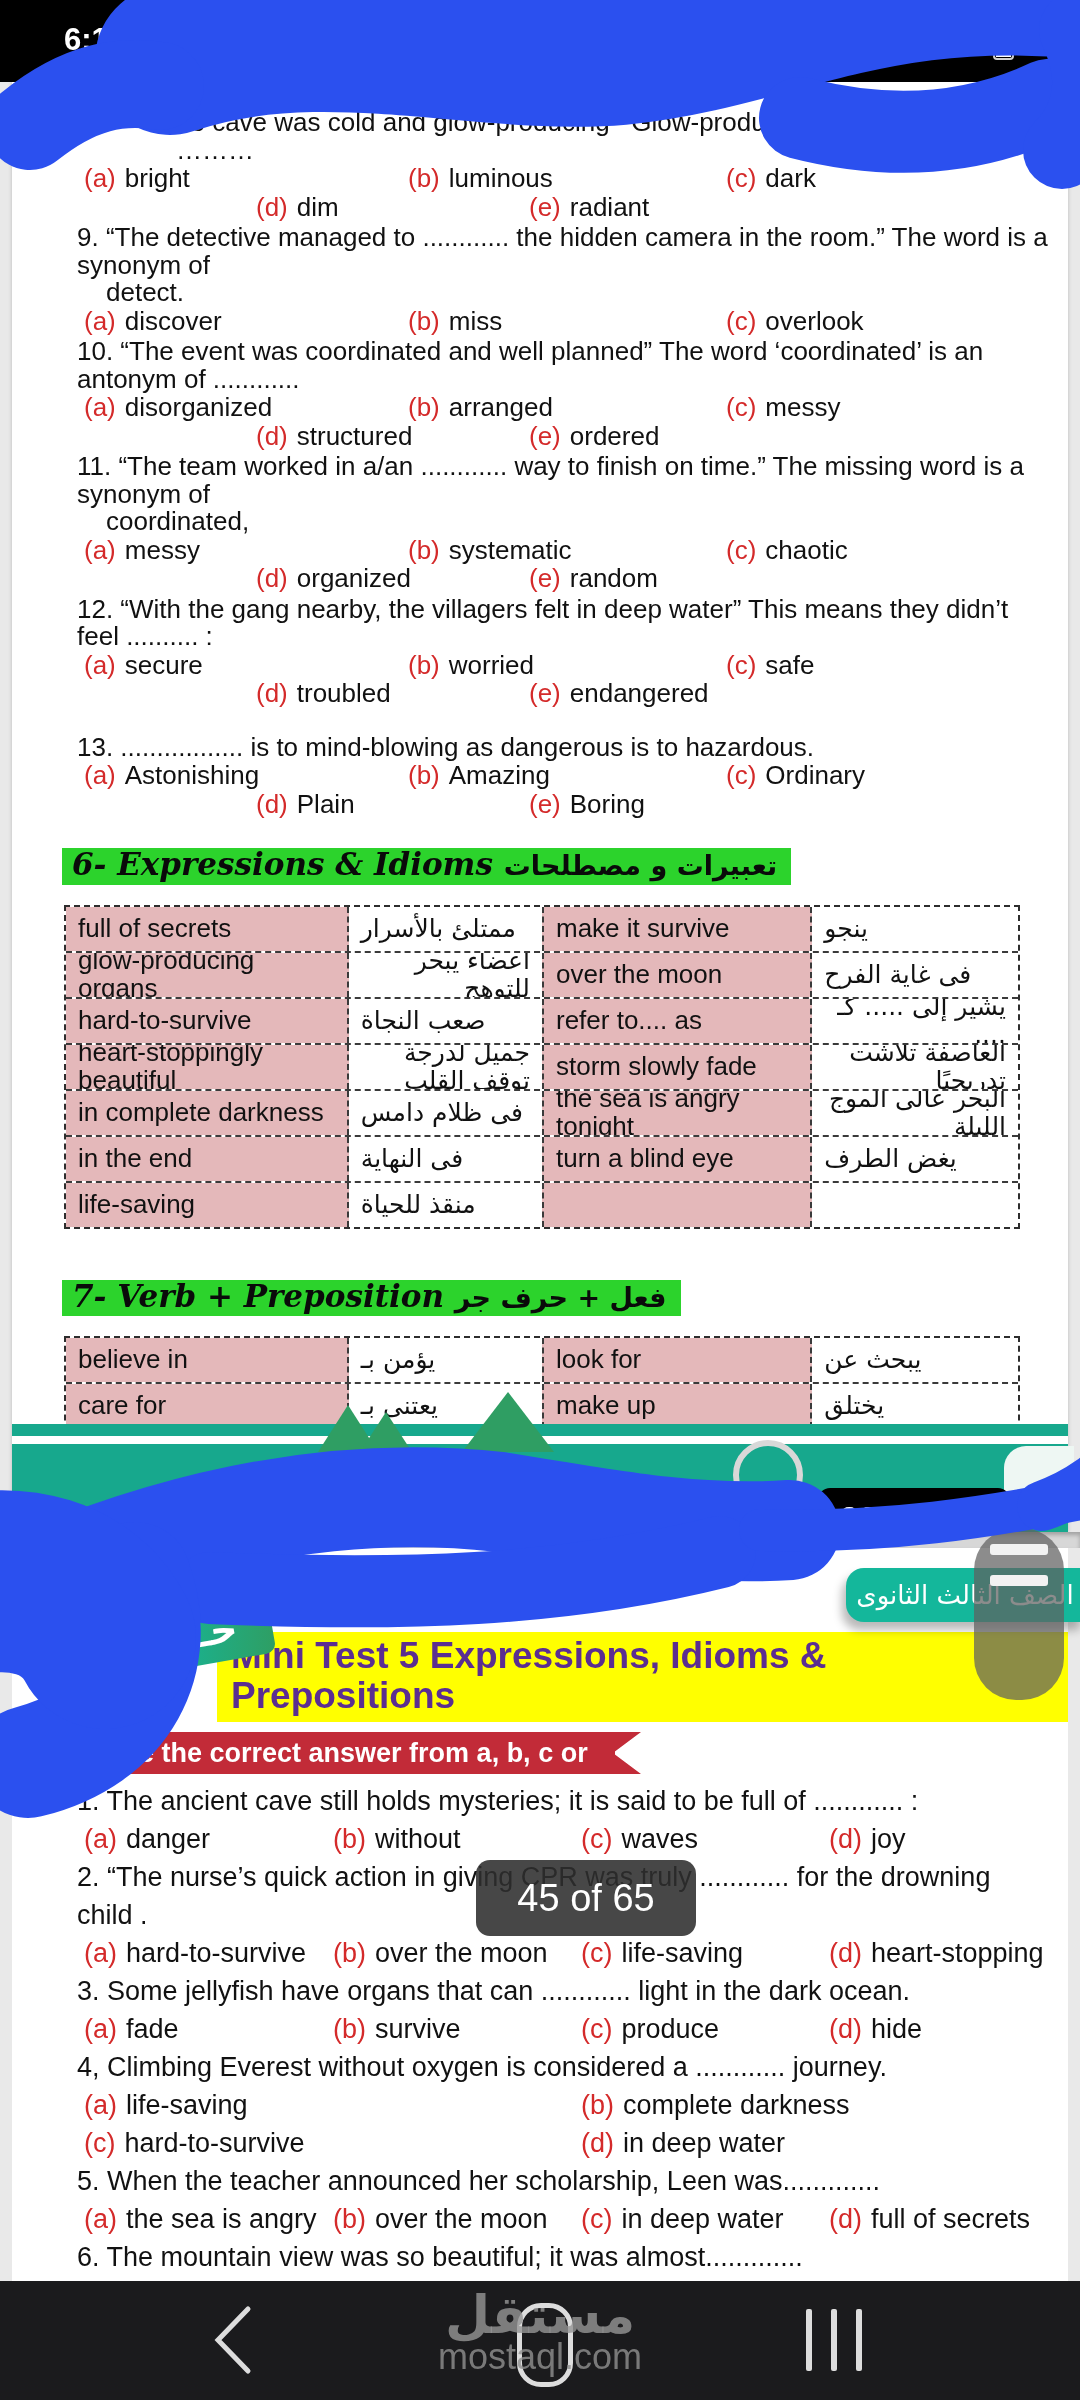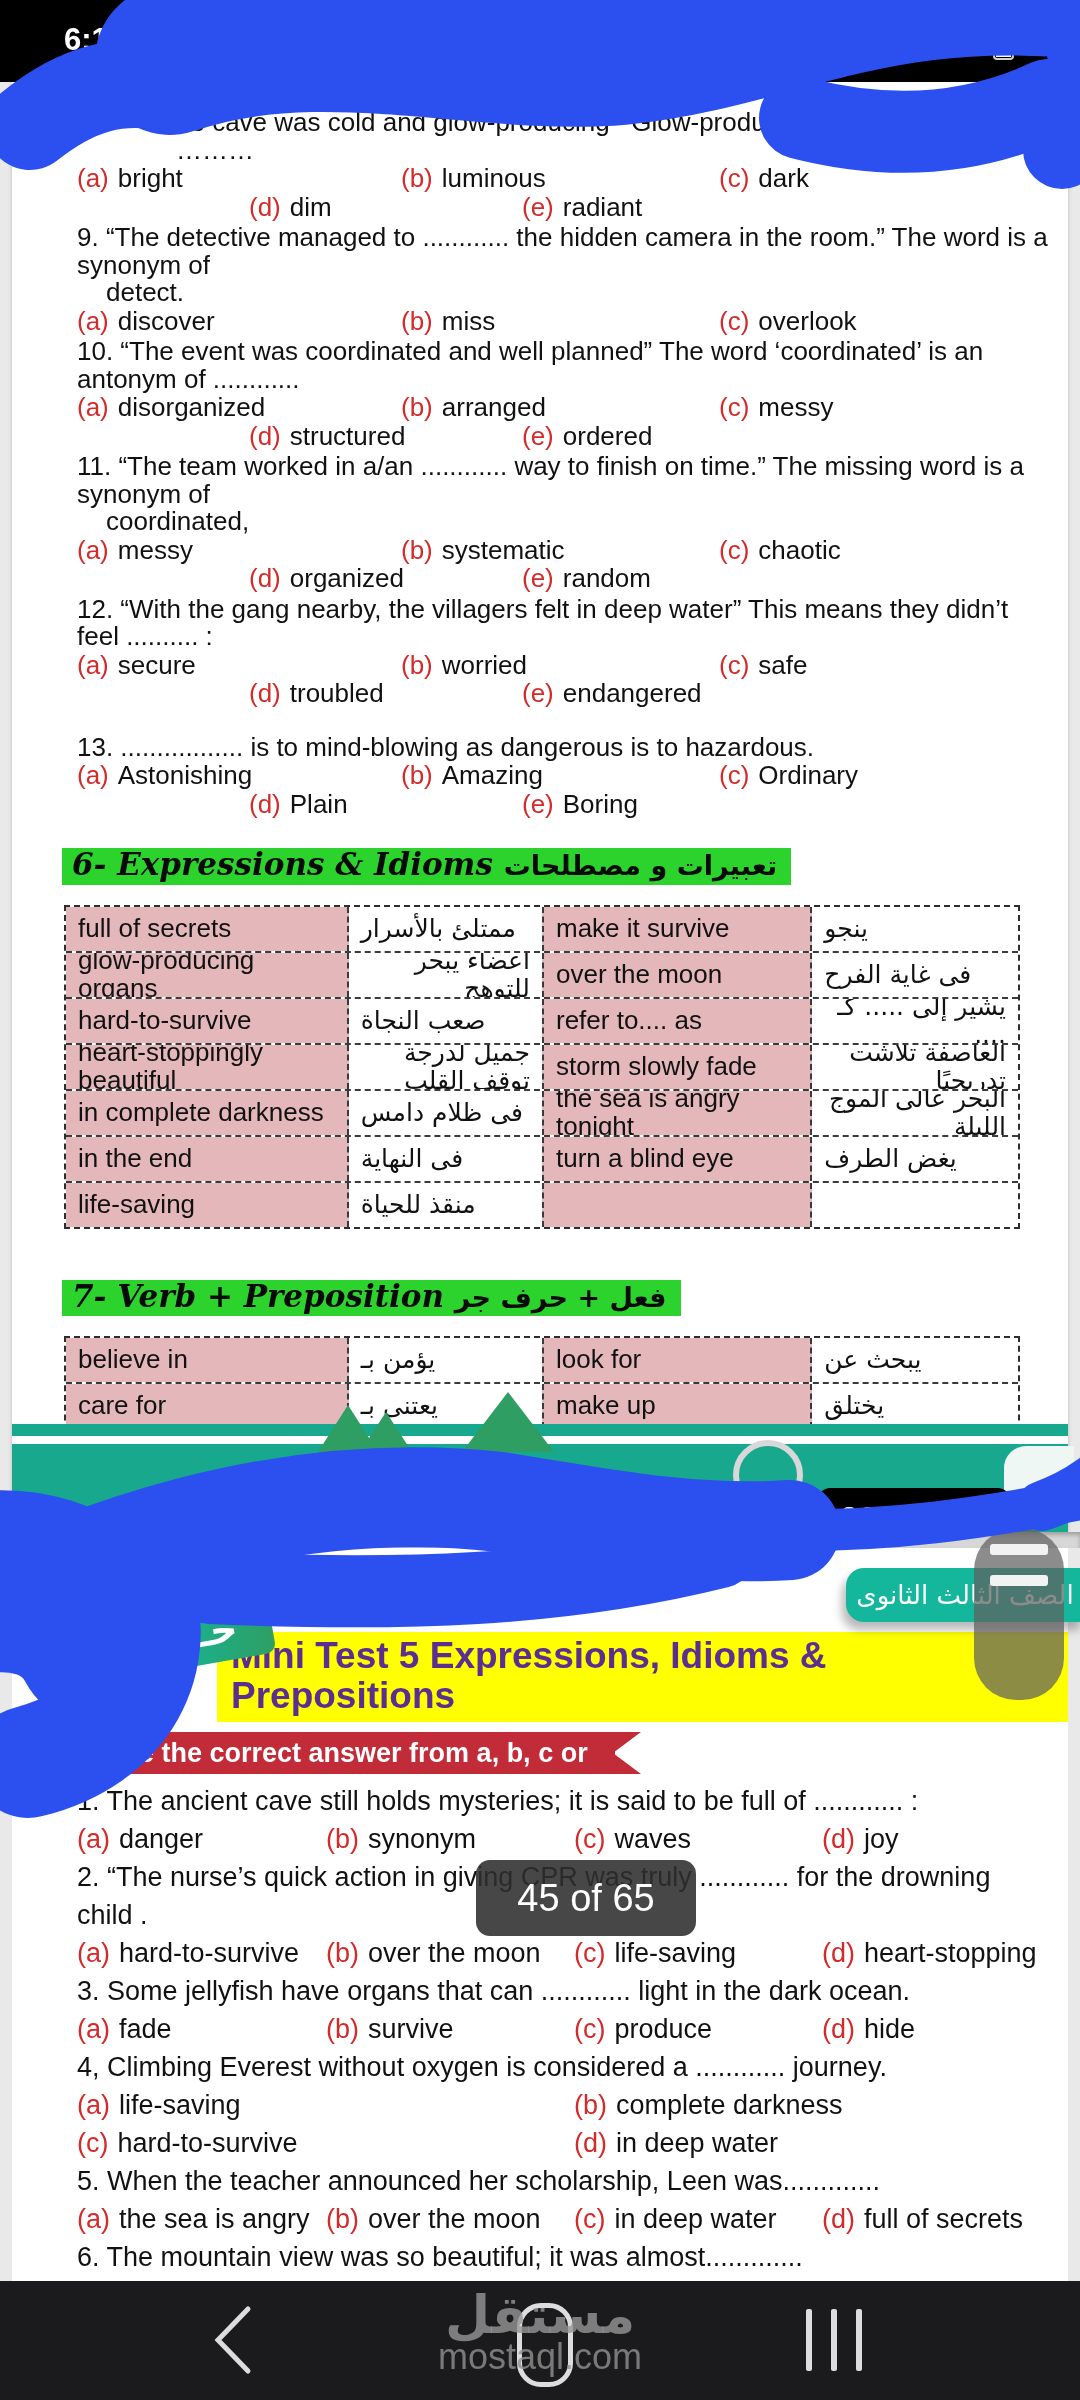--- a/index.html
+++ b/index.html
@@ -25,21 +25,21 @@
   .q{margin-top:3px;}
   .ql{padding-left:17px;}
   .ql[data-ind="q8"]{padding-left:116px;}
   .l2{padding-left:46px;}
   .l2:empty{display:none;}
   .opt-row{margin-top:1px;}
   .opt-row[data-cols="3"]{display:grid;grid-template-columns:324px 318px auto;padding-left:17px;}
   .opt-row[data-cols="2e"]{display:grid;grid-template-columns:273px auto;padding-left:189px;}
   .opt-row[data-cols="4"]{display:grid;grid-template-columns:249px 248px 248px auto;padding-left:17px;}
   .opt-row[data-cols="2"]{display:grid;grid-template-columns:497px auto;padding-left:17px;}
-  .opt{white-space:nowrap;}
+  .opt{white-space:nowrap;margin-left:7px;}
   .k{color:#d42a2a;margin-right:9px;}
   .qt .q:last-child{margin-top:26px;}
   
   .hdr{display:inline-block;background:#2cd32c;color:#0a0a0a;font-family:"DejaVu Serif",serif;font-style:italic;font-weight:bold;font-size:31px;padding:3px 14px 5px 10px;margin:0 0 0 2px;}
   .hdr .ar{font-family:"DejaVu Sans",sans-serif;font-style:normal;font-size:27px;font-weight:bold;}
   .hdr6{margin-top:30px;}
   .hdr7{margin-top:51px;}
   
   .xtable{margin:20px 30px 0 4px;border:2px dashed #2d2d2d;}
   .xrow{display:grid;grid-template-columns:29.7% 20.3% 28.4% 21.6%;}
@@ -410,21 +410,21 @@
         <div class="q">
           <div class="ql"><span>1. The ancient cave still holds mysteries; it is said to be full of ............ :</span></div>
           <div>
 
               <div class="opt-row" style="line-height:38px;" data-cols="4">
                 <div style="display:contents">
                   
                 
                     <div class="opt"><span class="k">(a)</span><span>danger</span></div>
                   
-                    <div class="opt"><span class="k">(b)</span><span>synonym</span></div>
+                    <div class="opt"><span class="k">(b)</span><span>without</span></div>
                   
                     <div class="opt"><span class="k">(c)</span><span>waves</span></div>
                   
                     <div class="opt"><span class="k">(d)</span><span>joy</span></div>
                   </div>
               </div>
             </div>
         </div>
 
         <div class="q">

